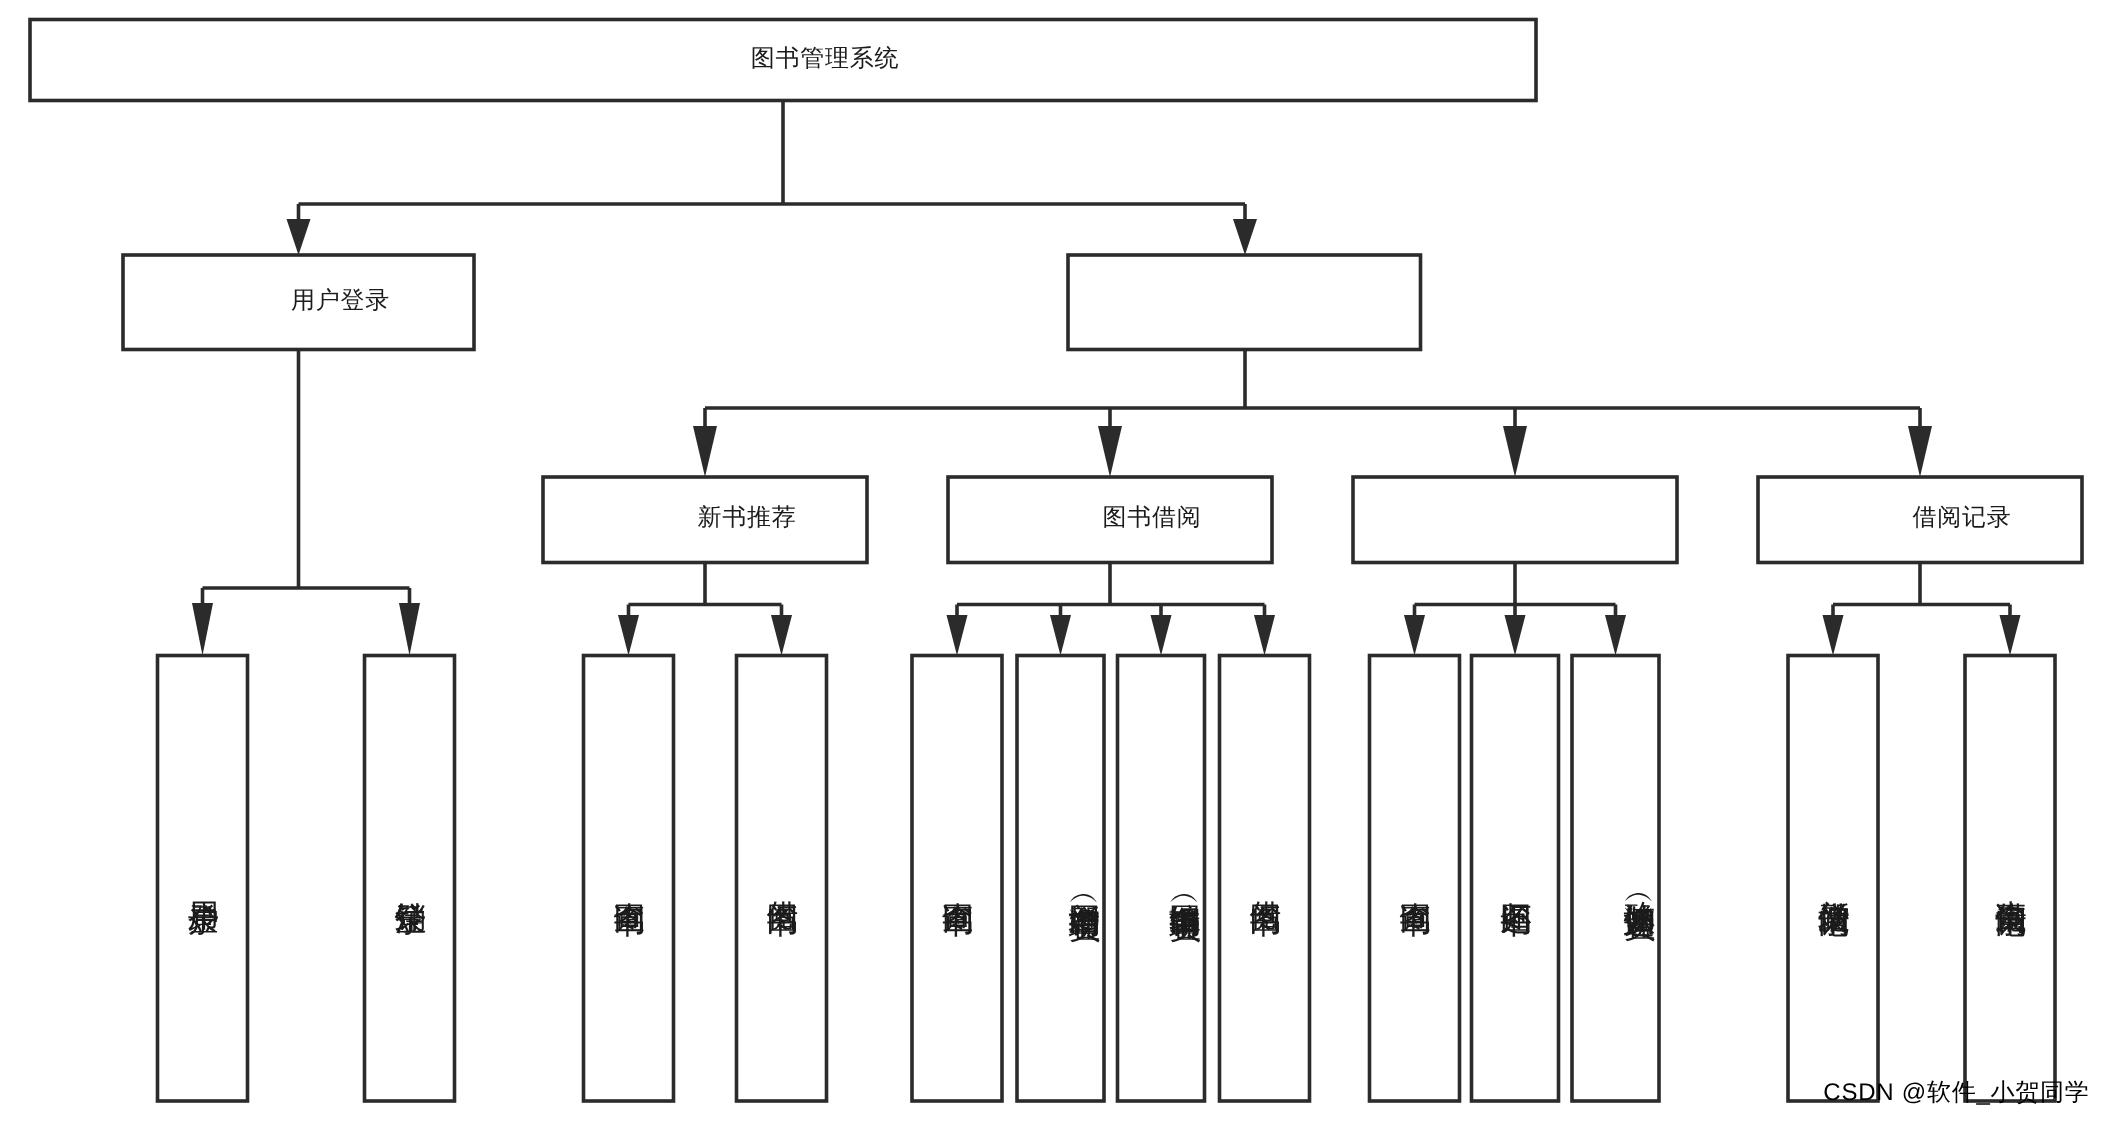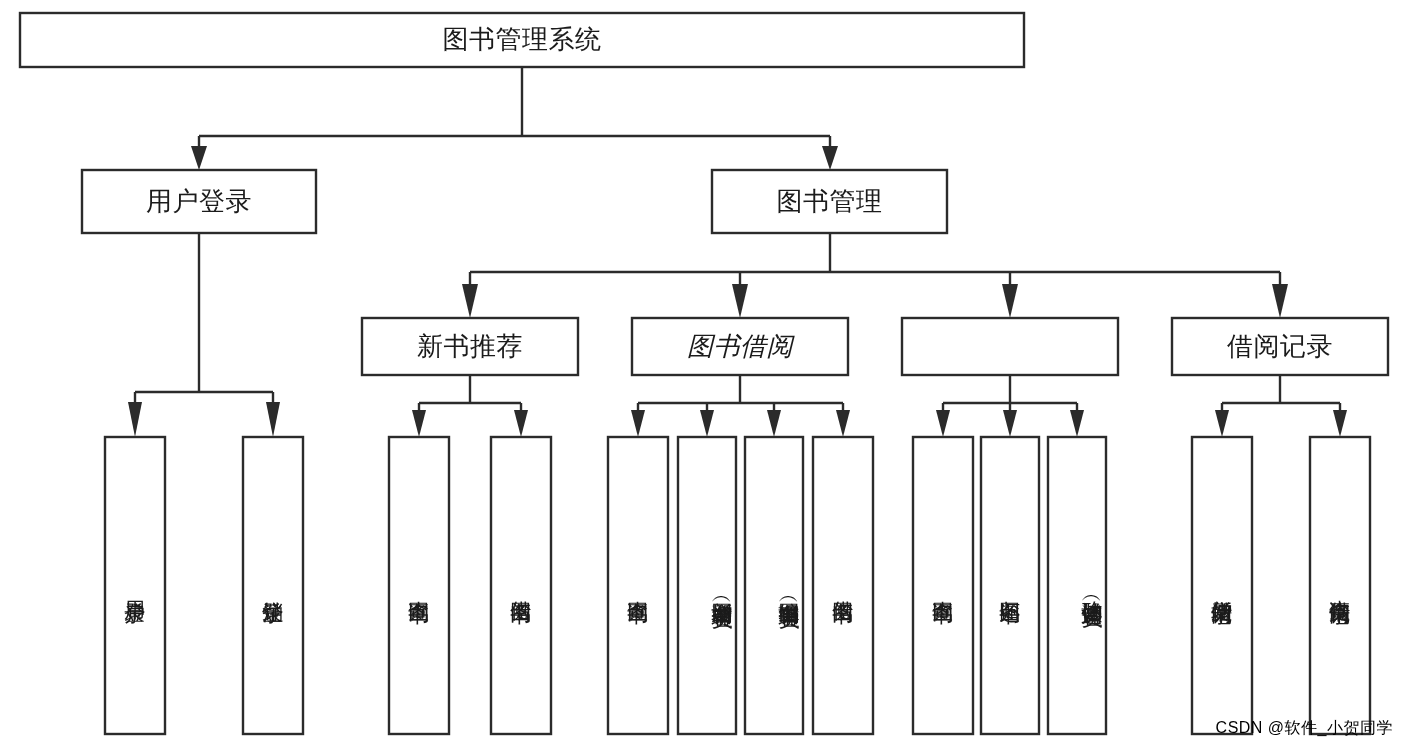--- a/index.html
+++ b/index.html
@@ -41,25 +41,26 @@
   .arrow-head {
     fill: #2b2b2b;
     stroke: none;
   }
   .node-label-h {
     position: absolute;
     display: flex;
     align-items: center;
     justify-content: center;
     color: #1b1b1b;
-    font-size: 26px;
+    font-size: 16px;
     line-height: 1.15;
     letter-spacing: 0.5px;
     white-space: nowrap;
     pointer-events: none;
+    margin-left: 28px;
   }
   .node-label-v {
     position: absolute;
     display: flex;
     align-items: center;
     justify-content: center;
     color: #1b1b1b;
     font-size: 21px;
     line-height: 1.30;
     letter-spacing: 1px;
@@ -171,24 +172,23 @@
     <rect class="node-box" x="981" y="437" width="58" height="297"></rect>
     <rect class="node-box" x="1048" y="437" width="58" height="297"></rect>
 
     <rect class="node-box" x="1192" y="437" width="60" height="297"></rect>
     <rect class="node-box" x="1310" y="437" width="60" height="297"></rect>
   </svg>
 
   <div class="node-label-h" style="left:20px; top:13px; width:1004px; height:54px;">图书管理系统</div>
 
   <div class="node-label-h" style="left:82px; top:170px; width:234px; height:63px;">用户登录</div>
-  <div class="node-label-h" style="left:712px; top:170px; width:235px; height:63px;">图书管理</div>
 
   <div class="node-label-h" style="left:362px; top:318px; width:216px; height:57px;">新书推荐</div>
-  <div class="node-label-h" style="left:632px; top:318px; width:216px; height:57px;font-style:italic;">图书借阅</div>
+  <div class="node-label-h" style="left:632px; top:318px; width:216px; height:57px;">图书借阅</div>
   <div class="node-label-h" style="left:1172px; top:318px; width:216px; height:57px;">借阅记录</div>
 
   <div class="node-label-v" style="left:105px; top:437px; width:60px; height:297px;">用户登录</div>
   <div class="node-label-v" style="left:243px; top:437px; width:60px; height:297px;">注销登录</div>
 
   <div class="node-label-v" style="left:389px; top:437px; width:60px; height:297px;">查询图书</div>
   <div class="node-label-v" style="left:491px; top:437px; width:60px; height:297px;">借阅图书</div>
 
   <div class="node-label-v" style="left:608px; top:437px; width:60px; height:297px;">查询图书</div>
   <div class="node-label-v" style="left:678px; top:437px; width:58px; height:297px; align-items:flex-start; padding-top:8px; box-sizing:border-box;">新增图书（管理员）</div>

